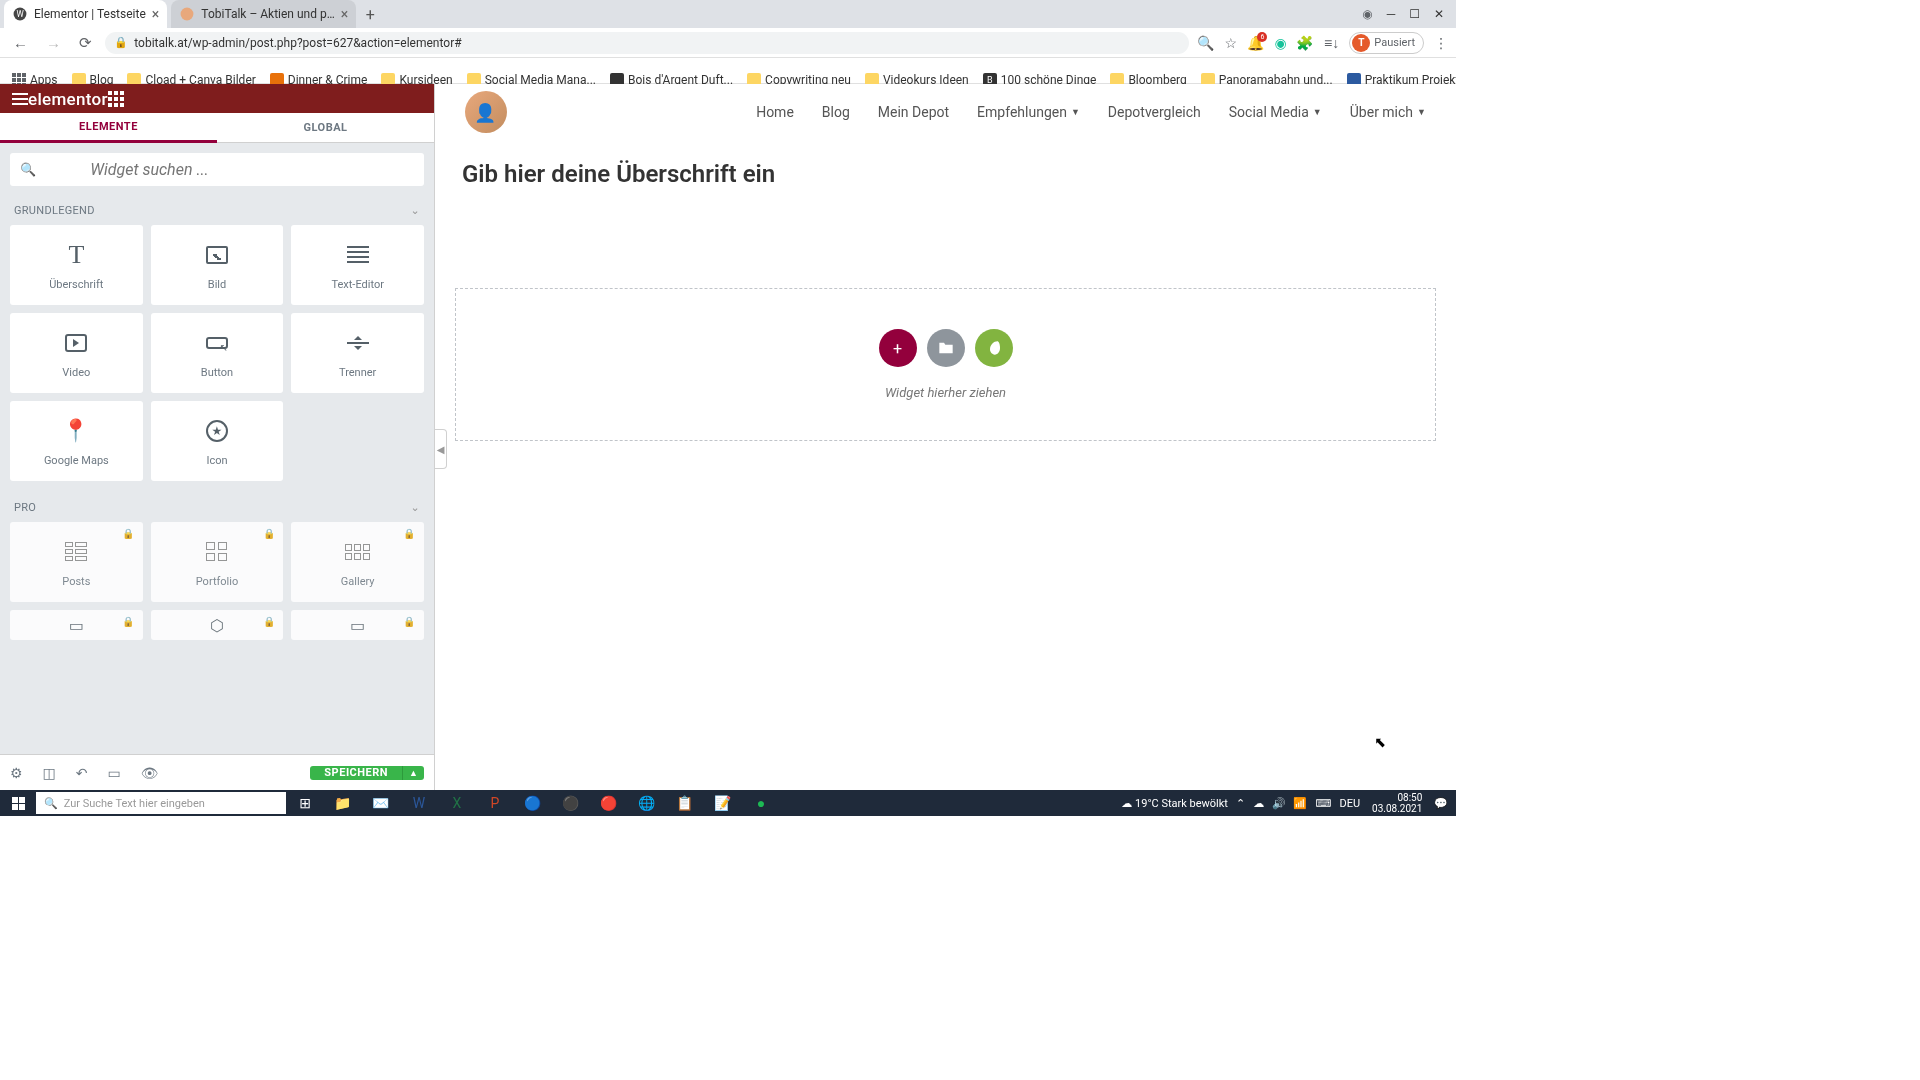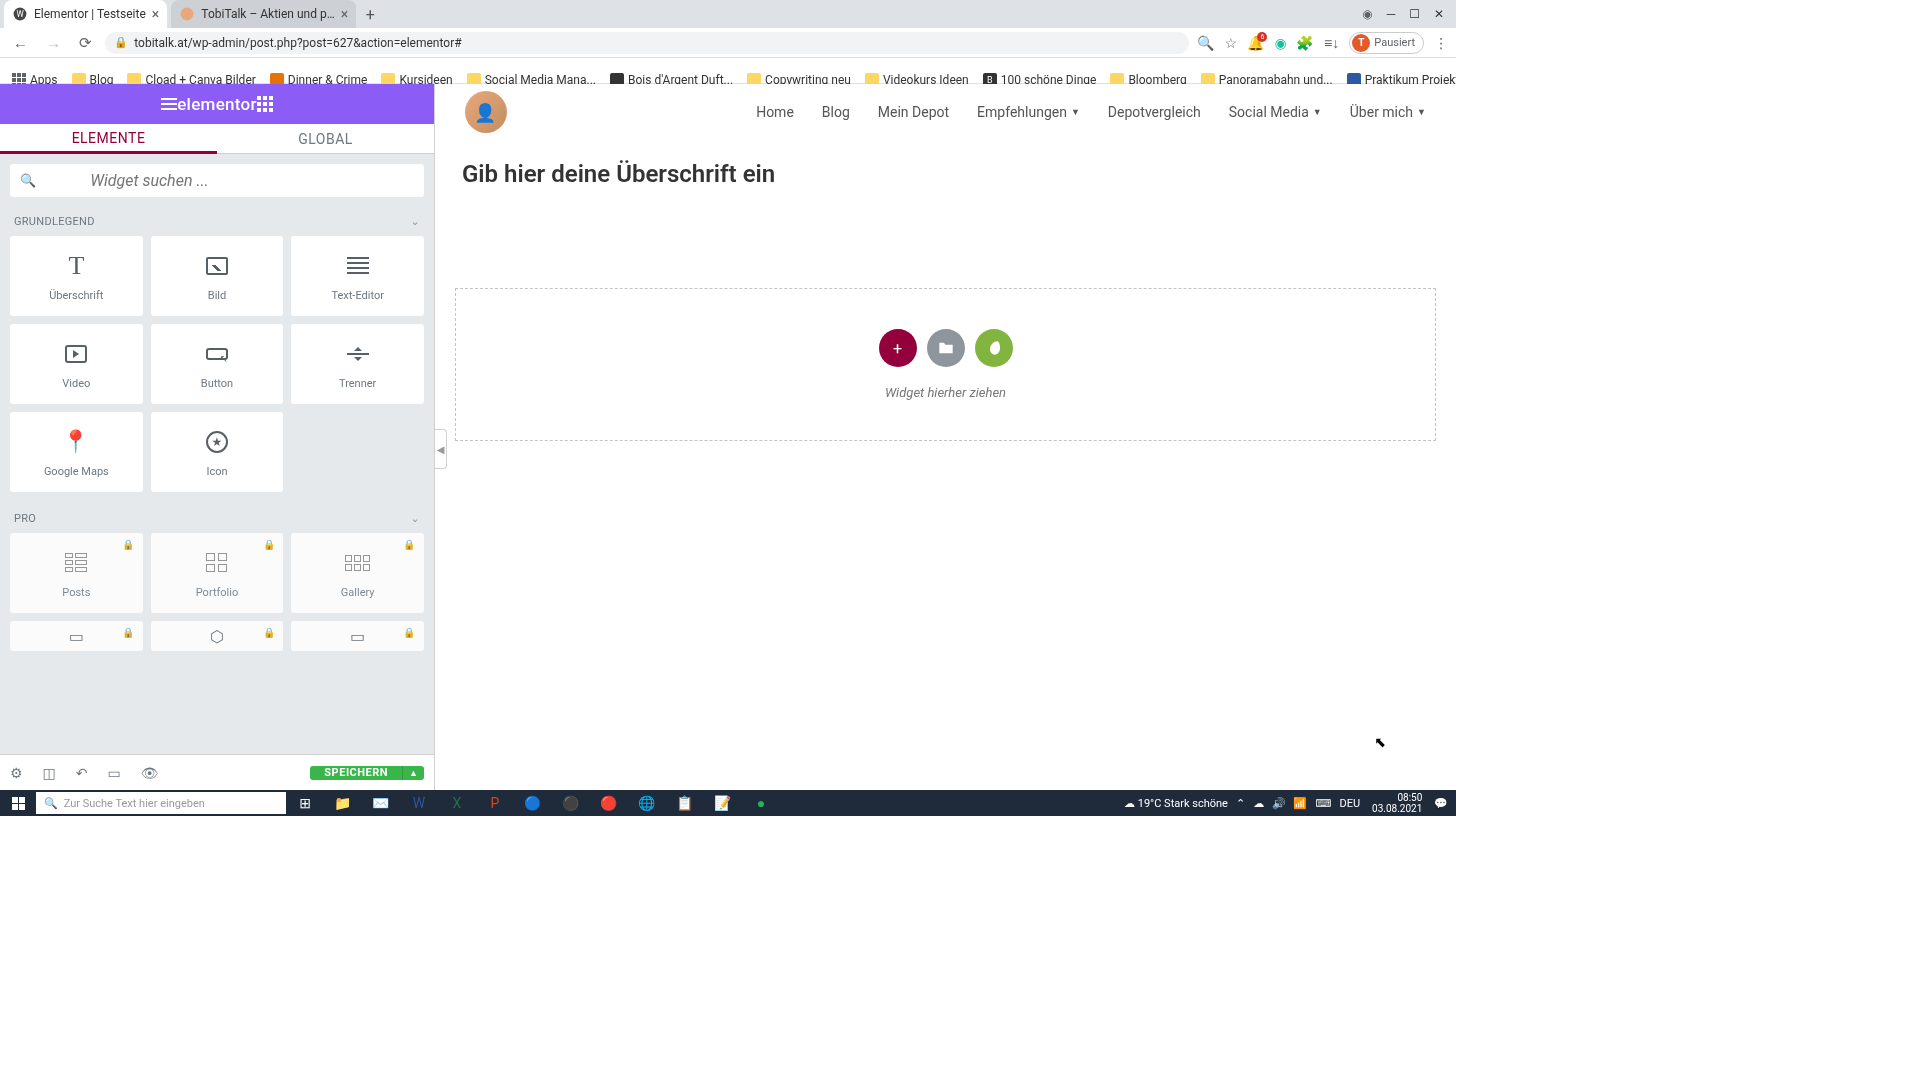--- a/index.html
+++ b/index.html
@@ -28,29 +28,29 @@
     .bookmarks-row { height: 26px; background: #fff; display: flex; align-items: center; padding: 0 6px; gap: 2px; border-bottom: 1px solid #e0e0e0; font-size: 12px;}
     .bookmark { display: flex; align-items: center; gap: 4px; padding: 3px 6px; color: #333; cursor: pointer; white-space: nowrap; margin-top: 19px;}
     .bookmark-icon { width: 14px; height: 14px; background: #fdd663; border-radius: 2px; display:inline-block;}
     .apps-grid { display: grid; grid-template-columns: repeat(3, 4px); grid-template-rows: repeat(3, 4px); gap: 1px;}
     .apps-grid span { background: #5f6368; }
     .bm-more { margin-left: 4px; color: #555; padding: 3px 6px;}
     .readlist { margin-left: auto; display:flex; align-items:center; gap:4px; padding: 3px 8px; color:#333;}
 
     
     .elementor-panel { position: absolute; top: 84px; left: 0; width: 435px; bottom: 26px; background: #e6e9ec; display: flex; flex-direction: column; border-right: 1px solid #d0d0d0;}
-    .panel-header { height: 40px; background: #8b5cf6; display: flex; align-items: center; justify-content: center; padding: 0 12px; color: #fff;}
+    .panel-header { height: 29px; background: #7f1d1d; display: flex; align-items: center; justify-content: flex-start; padding: 0 12px; color: #fff;}
     .hamburger { display: flex; flex-direction: column; gap: 3px; cursor: pointer;}
     .hamburger span { width: 16px; height: 2px; background: #fff; }
     .elementor-logo { font-size: 17px; font-weight: 500; letter-spacing: 0.3px;}
     .grid-icon { display: grid; grid-template-columns: repeat(3, 4px); grid-template-rows: repeat(3, 4px); gap: 2px; cursor: pointer;}
     .grid-icon span { background: #fff; }
     
     .panel-tabs { display: flex; height: 30px; background: #fff;}
-    .panel-tab { flex: 1; display: flex; align-items: center; justify-content: center; font-size: 14px; color: #6d7882; letter-spacing: 0.5px; cursor: pointer; border-bottom: 1px solid #d0d0d0;}
+    .panel-tab { flex: 1; display: flex; align-items: center; justify-content: center; font-size: 11px; color: #6d7882; letter-spacing: 0.5px; cursor: pointer; border-bottom: 1px solid #d0d0d0; font-weight: bold;}
     .panel-tab.active { color: #93003c; border-bottom: 3px solid #93003c; }
     
     .search-box { margin: 10px; background: #fff; border-radius: 3px; display: flex; align-items: center; padding: 7px 10px; gap: 8px;}
     .search-box input { border: none; outline: none; flex: 1; font-size: 16px; font-style: italic; color: #999; margin-left: 46px;}
     .search-icon { color: #999; font-size: 13px;}
 
     .widget-category { padding: 8px 14px; font-size: 11px; color: #6d7882; letter-spacing: 0.3px; display: flex; justify-content: space-between; align-items: center; cursor: pointer;}
     .chevron { color: #999; font-size: 11px; transition: transform 0.2s;}
     
     .widgets-grid { display: grid; grid-template-columns: repeat(3, 1fr); gap: 8px; padding: 0 10px; overflow-y: auto;}
@@ -483,21 +483,21 @@
     <div class="task-icon" style="color:#d24726;">P</div>
     <div class="task-icon">🔵</div>
     <div class="task-icon">⚫</div>
     <div class="task-icon">🔴</div>
     <div class="task-icon">🌐</div>
     <div class="task-icon">📋</div>
     <div class="task-icon">📝</div>
     <div class="task-icon" style="color:#1db954;">●</div>
   </div>
   <div class="tray">
-    <span class="tray-item">☁ <span>19°C</span> <span>Stark schöne</span></span>
+    <span class="tray-item">☁ <span>19°C</span> <span>Stark bewölkt</span></span>
     <span class="tray-item">⌃</span>
     <span class="tray-item">☁</span>
     <span class="tray-item">🔊</span>
     <span class="tray-item">📶</span>
     <span class="tray-item">⌨</span>
     <span class="tray-item">DEU</span>
     <div class="tray-time">
       <span>08:50</span>
       <span>03.08.2021</span>
     </div>

